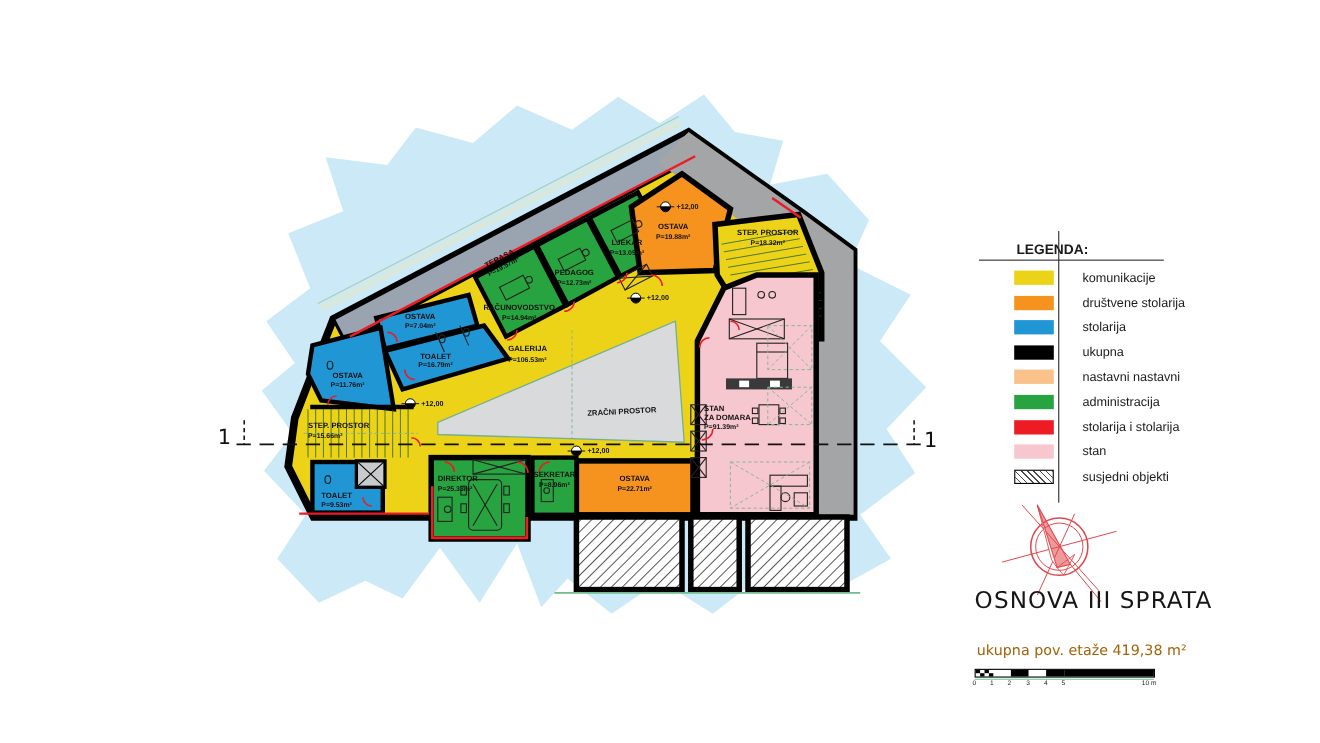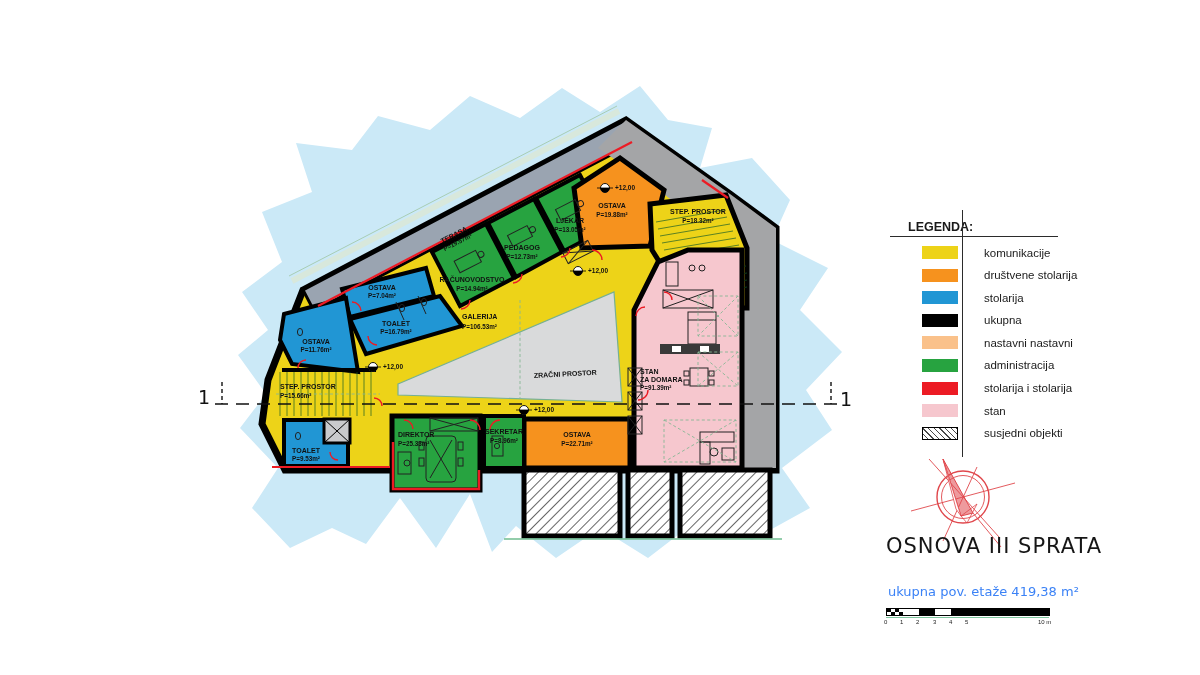--- a/index.html
+++ b/index.html
@@ -20,32 +20,32 @@
   .lbl{font:700 7px "Liberation Sans",sans-serif;fill:#111;}
   .lbl2{font:600 6.3px "Liberation Sans",sans-serif;fill:#111;}
   .lvl{font:700 6.5px "Liberation Sans",sans-serif;fill:#111;}
   .sec{font:400 19px "DejaVu Sans",sans-serif;fill:#111;}
   .dashx{stroke:#86b794;stroke-width:0.9;fill:none;stroke-dasharray:3 2.4;}
   .furn{stroke:#222;stroke-width:1;fill:none;}
   .stair{stroke:rgba(20,90,40,.75);stroke-width:0.9;}
   
   #panel{position:absolute;left:884px;top:210px;width:240px;z-index:2;color:#1a1a1a;}
   #legend{position:relative;}
-  #legend .ttl{position:absolute;left:24px;top:10px;font:700 12.5px "Liberation Sans",sans-serif;}
+  #legend .ttl{position:absolute;left:40px;top:10px;font:700 12.5px "Liberation Sans",sans-serif;}
   #legend .hline{position:absolute;left:6px;top:26px;width:168px;height:0;border-top:1.6px solid #2b2b2b;}
   #legend .vline{position:absolute;left:78px;top:0;width:0;height:247px;border-left:1.4px solid #2b2b2b;}
   #lg-items{position:absolute;left:0;top:36px;width:220px;}
-  .lg-row{display:flex;align-items:center;height:13px;margin-bottom:9.6px;}
+  .lg-row{display:flex;align-items:flex-end;height:13px;margin-bottom:9.6px;}
   .lg-row .sw{width:36px;height:13px;margin-left:38px;flex:none;}
   .lg-row .sw.hatch{background:repeating-linear-gradient(45deg,#fff 0 3px,#4a4a4a 3px 4px);
                     border:1px solid #000;height:11px;width:34px;}
   .lg-row .lg-label{margin-left:26px;font:400 11.5px "Liberation Sans",sans-serif;white-space:nowrap;}
   #titleblock{position:absolute;left:886px;top:534px;z-index:2;}
   #main-title{font:400 21px "DejaVu Sans",sans-serif;letter-spacing:1px;color:#161616;}
-  #subtitle{position:absolute;left:888px;top:584px;font:400 13px "DejaVu Sans",sans-serif;color:#3b82f6;z-index:2;}
+  #subtitle{position:absolute;left:888px;top:584px;font:400 13px "DejaVu Sans",sans-serif;color:#a16207;z-index:2;}
   
   #scalebar{position:absolute;left:886px;top:608px;width:166px;height:22px;z-index:2;}
   #sb-bar{position:absolute;left:0;top:0;width:162px;height:6px;border:1px solid #000;background:#fff;}
   #sb-bar div{position:absolute;background:#000;}
   #sb-teal{position:absolute;left:0;top:9px;width:163px;border-top:1px solid #7fc79f;}
   .sb-tick{position:absolute;top:11px;font:400 6px "Liberation Sans",sans-serif;color:#222;}
 </style>
 </head>
 <body>
 

